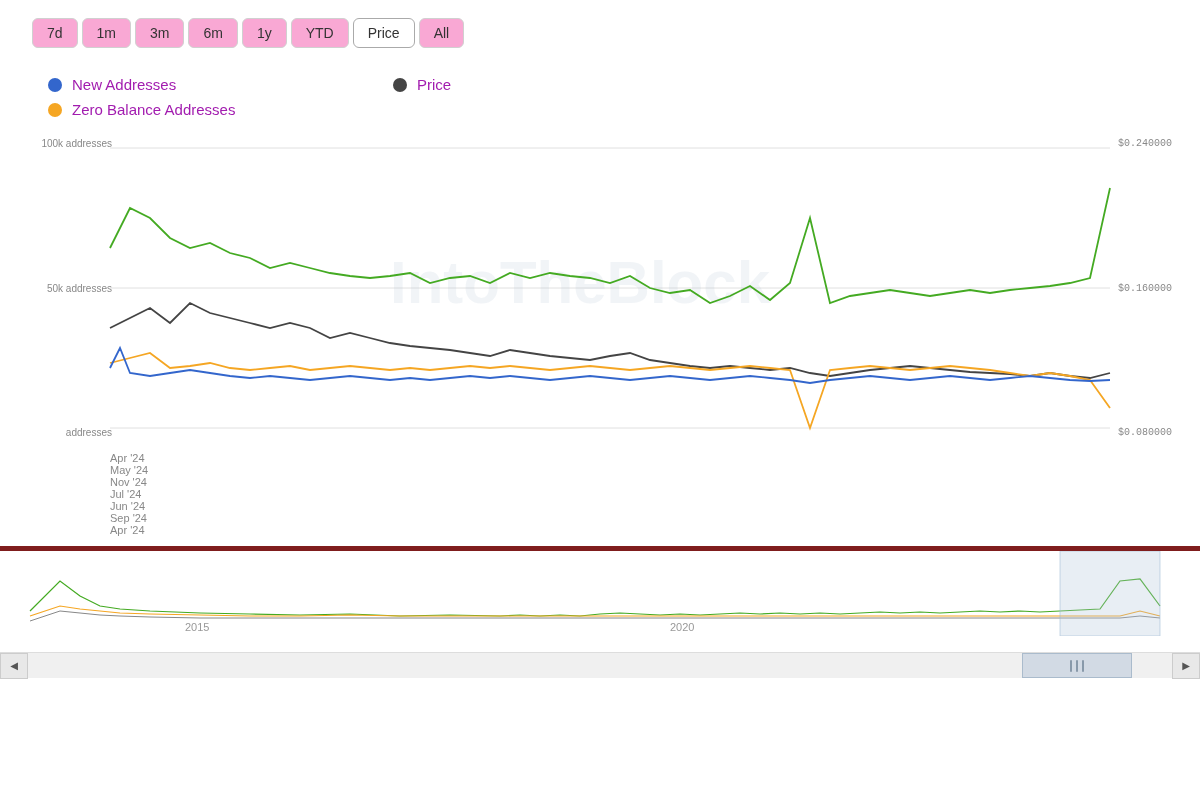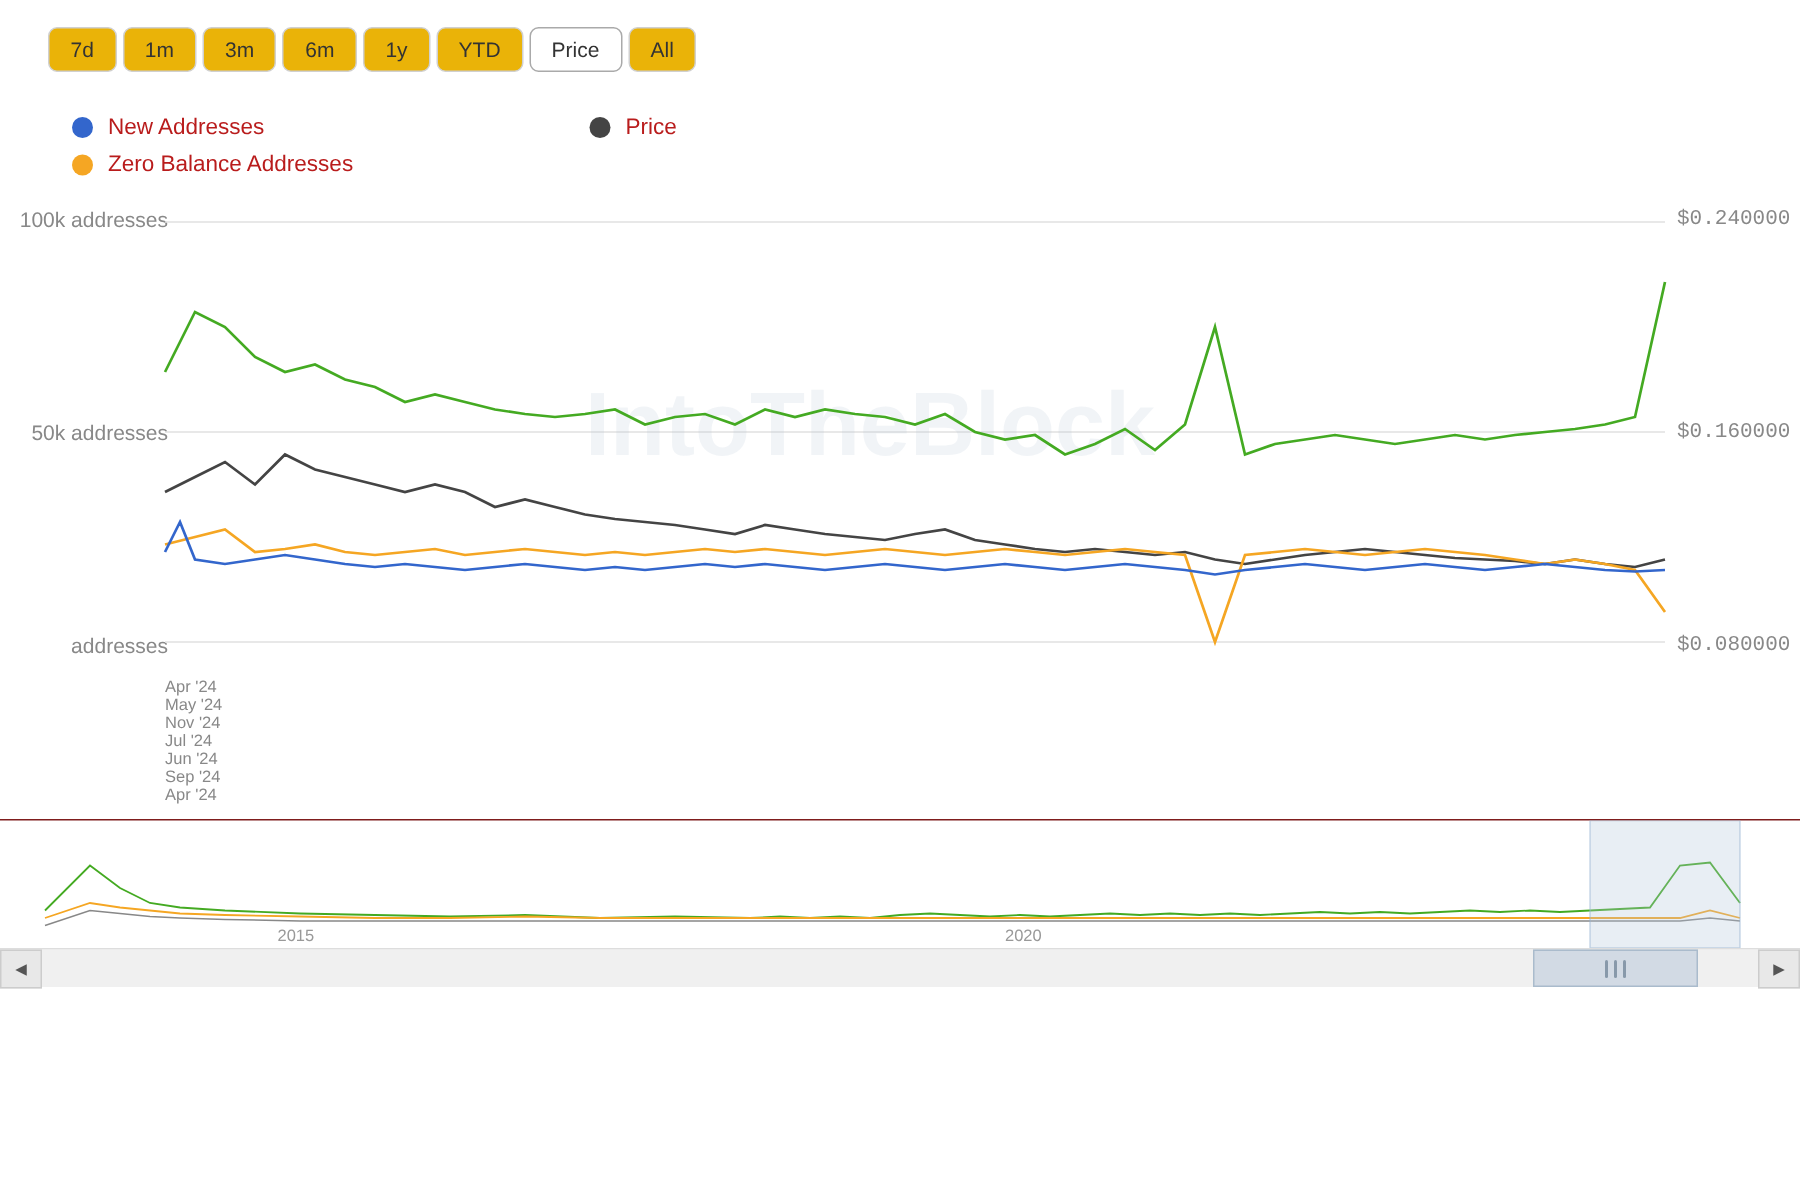--- a/index.html
+++ b/index.html
@@ -22,21 +22,21 @@
     
     .time-filter-bar {
       display: flex;
       align-items: center;
       padding: 18px 32px 10px 32px;
       gap: 4px;
     }
 
     .time-btn {
       border: 1px solid #d0d0d0;
-      background: #eab308;
+      background: #f9a8d4;
       border-radius: 6px;
       padding: 6px 14px;
       font-size: 14px;
       color: #333;
       cursor: pointer;
       font-weight: 400;
     }
 
     .time-btn.active {
       background: #fff;
@@ -51,21 +51,21 @@
       row-gap: 8px;
       column-gap: 20px;
       max-width: 750px;
     }
 
     .legend-item {
       display: flex;
       align-items: center;
       gap: 10px;
       font-size: 15px;
-      color: #b91c1c;
+      color: #a21caf;
     }
 
     .legend-dot {
       width: 14px;
       height: 14px;
       border-radius: 50%;
       flex-shrink: 0;
     }
 
     
@@ -87,21 +87,21 @@
       top: 0;
       width: 120px;
       height: 100%;
       display: flex;
       flex-direction: column;
       justify-content: space-between;
       padding: 10px 0;
     }
 
     .y-axis-label {
-      font-size: 14px;
+      font-size: 10px;
       color: #888;
       text-align: right;
       padding-right: 8px;
     }
 
     .y-axis-right {
       position: absolute;
       right: 0;
       top: 0;
       width: 90px;
@@ -124,24 +124,24 @@
       display: flex;
       justify-content: space-between;
       padding: 4px 90px 0 110px;
       font-size: 11px;
       color: #888;
       flex-direction: column;
     }
 
     
     .overview-chart {
-      border-top: 1px solid #7f1d1d;
+      border-top: 5px solid #7f1d1d;
       margin-top: 10px;
       position: relative;
-      height: 112px;
+      height: 132px;
     }
 
     .overview-chart-inner {
       position: relative;
       width: 100%;
       height: 100%;
     }
 
     
     .navigator-bar {

